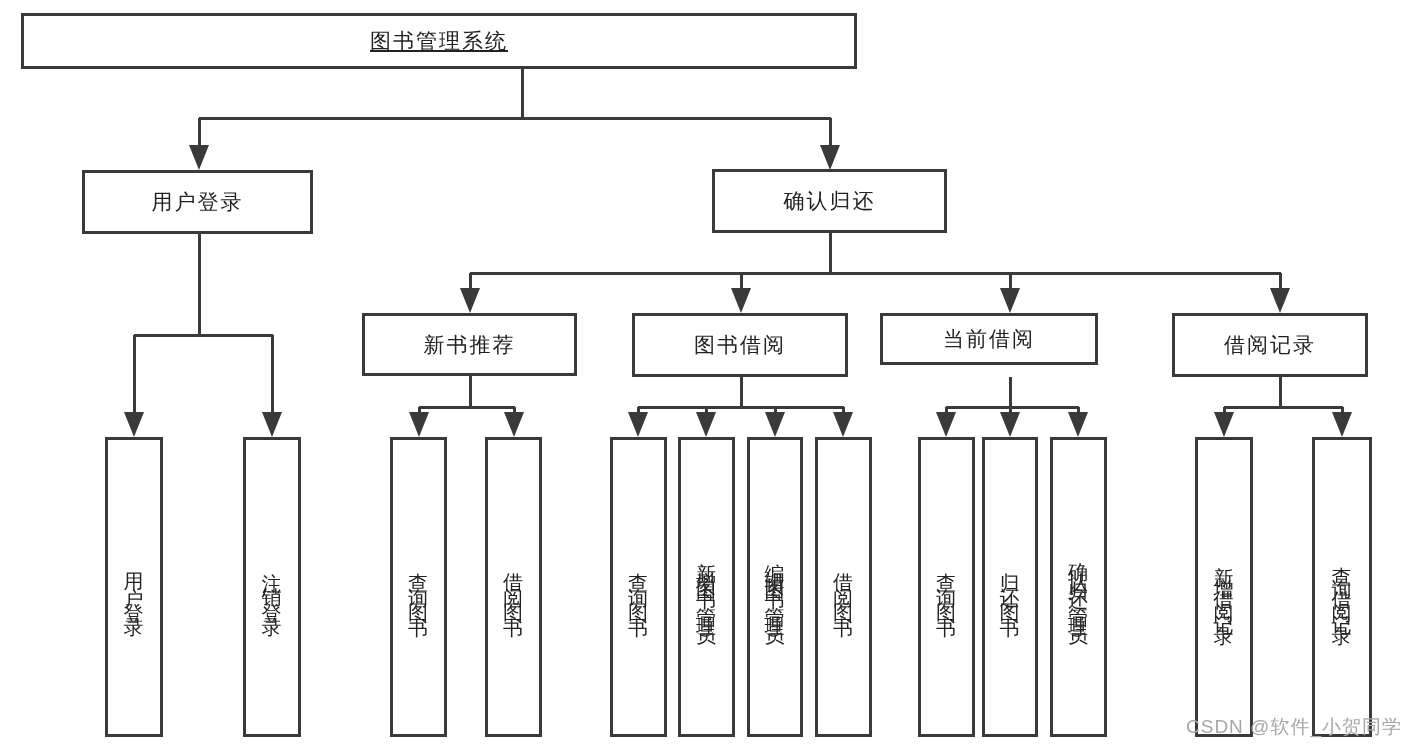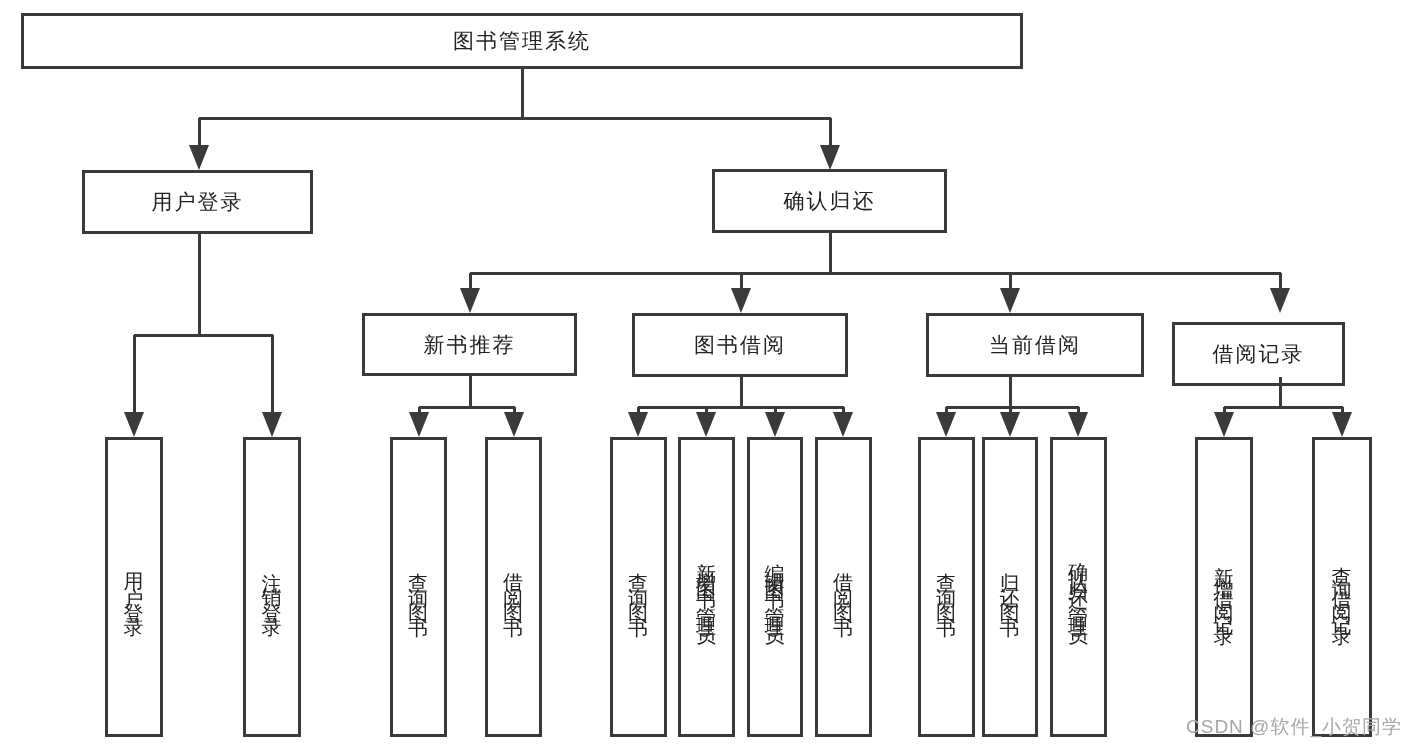--- a/index.html
+++ b/index.html
@@ -36,21 +36,21 @@
   .watermark{
     position:absolute;left:1186px;top:714px;z-index:6;
     font-size:19px;letter-spacing:1px;color:var(--wm);white-space:nowrap;
   }
 </style>
 </head>
 <body>
 
 <div class="canvas">
 
-  <div class="node h" style="left:21px;top:13px;width:1002px;height:56px;">
+  <div class="node h" style="left:21px;top:13px;width:836px;height:56px;text-decoration:underline;">
     <span>图书管理系统</span>
   </div>
 
   <div>
     <div class="vline" style="left:521px;top:68px;height:50px;"></div>
     <div class="hline" style="left:199px;top:117px;width:632px;"></div>
     <div class="vline" style="left:198px;top:118px;height:29px;"></div>
     <div class="arrow" style="left:189px;top:145px;"></div>
     <div class="vline" style="left:829px;top:118px;height:29px;"></div>
     <div class="arrow" style="left:820px;top:145px;"></div>
@@ -84,24 +84,24 @@
     <div class="vline" style="left:1279px;top:273px;height:17px;"></div>
     <div class="arrow" style="left:1270px;top:288px;"></div>
   </div>
 
   <div class="node h" style="left:632px;top:313px;width:216px;height:64px;">
     <span>图书借阅</span>
   </div>
   <div class="node h" style="left:362px;top:313px;width:215px;height:63px;">
     <span>新书推荐</span>
   </div>
-  <div class="node h" style="left:926px;top:313px;width:218px;height:64px;">
+  <div class="node h" style="left:880px;top:313px;width:218px;height:52px;">
     <span>当前借阅</span>
   </div>
-  <div class="node h" style="left:1172px;top:322px;width:173px;height:64px;">
+  <div class="node h" style="left:1172px;top:313px;width:196px;height:64px;">
     <span>借阅记录</span>
   </div>
 
   <div>
     <div class="vline" style="left:469px;top:376px;height:32px;"></div>
     <div class="hline" style="left:419px;top:406px;width:96px;"></div>
     <div class="vline" style="left:418px;top:407px;height:8px;"></div>
     <div class="arrow" style="left:409px;top:412px;"></div>
     <div class="vline" style="left:513px;top:407px;height:8px;"></div>
     <div class="arrow" style="left:504px;top:412px;"></div>

